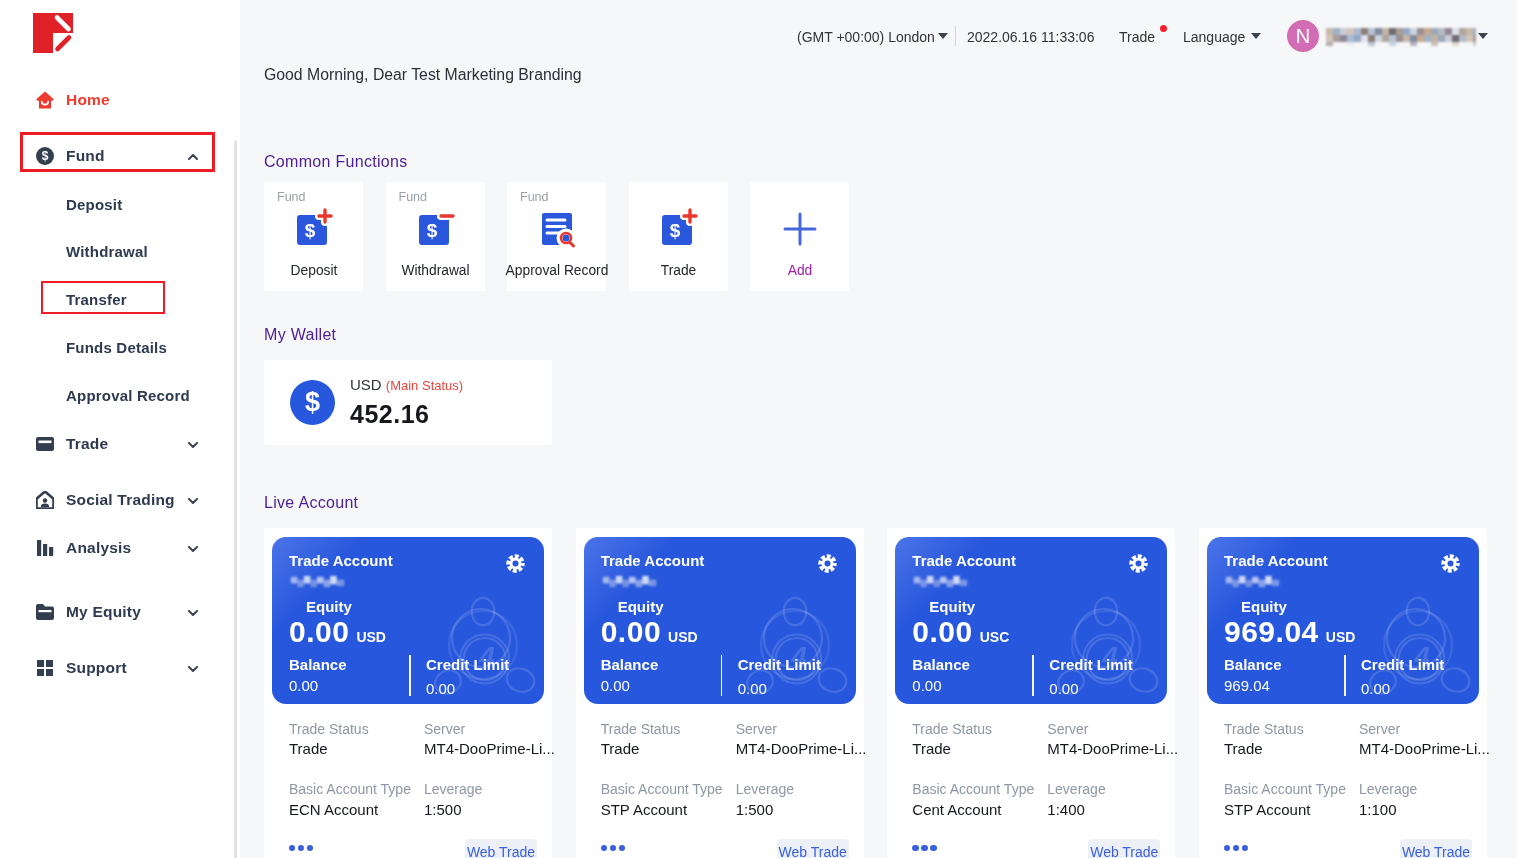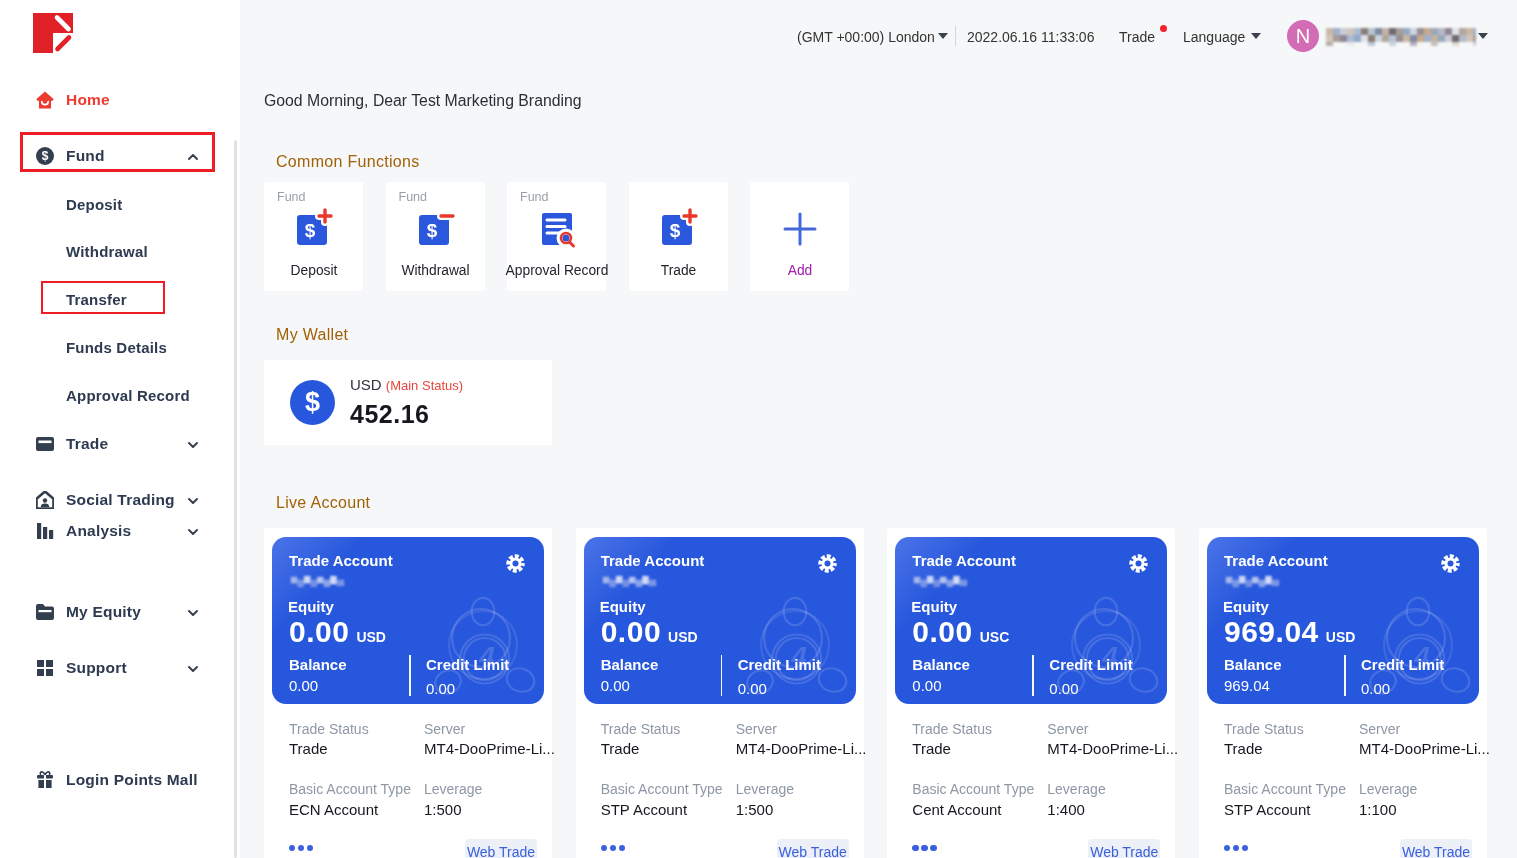--- a/index.html
+++ b/index.html
@@ -12,35 +12,35 @@
 .row .ic{margin-left:36px;width:18px;height:18px;flex:none}
 .row .tx{margin-left:12px;font-size:15.5px;font-weight:700;color:#2d3a50;letter-spacing:.2px;white-space:nowrap}
 .row .tx.red{color:#ee3b30}
 .sub{position:absolute;left:66px;font-size:15px;font-weight:700;color:#2d3a50;letter-spacing:.2px}
 .chev{position:absolute;left:187px;width:12px;height:12px}
 .fundbox{position:absolute;left:20px;top:132px;width:195px;height:40px;border:3px solid #ee1c25}
 .transbox{position:absolute;left:41px;top:281px;width:124px;height:33px;border:2.5px solid #ee1c25}
 .tbt{position:absolute;top:29px;font-size:14px;color:#333;white-space:nowrap}
 .caret{position:absolute;width:0;height:0;border-left:5px solid transparent;border-right:5px solid transparent;border-top:6px solid #39424e}
 
-.h1{position:absolute;left:276px;font-size:16px;color:#a16207;font-weight:500;letter-spacing:.3px}
+.h1{position:absolute;left:264px;font-size:16px;color:#4c1d95;font-weight:500;letter-spacing:.3px}
 
 .fcard{position:absolute;top:182px;width:99px;height:109px;background:#fff;border-radius:2px}
 .flabel{position:absolute;left:13px;top:8px;font-size:12.5px;color:#9aa0a8}
 .fname{position:absolute;left:-8px;top:81px;width:116px;text-align:center;font-size:13.8px;color:#23262d;white-space:nowrap}
 .ficon{position:absolute;left:29px;top:25px;width:42px;height:42px}
 
 .wcard{position:absolute;left:264px;top:360px;width:288px;height:85px;background:#fff;border-radius:3px}
 
 .acard{position:absolute;top:528px;width:288px;height:345px;background:#fff;border-radius:3px}
 .ablue{position:absolute;left:8px;top:9px;width:272px;height:167px;border-radius:14px;overflow:hidden;background:linear-gradient(133deg,#4b74e8 0%,#2757dc 22%,#2757dc 100%);color:#fff}
 .ablue .t1{position:absolute;left:17px;top:15px;font-size:15px;font-weight:700}
 .gear{position:absolute;right:19px;top:17px}
 .mosaic{position:absolute;left:17px;top:37px;height:15px}
-.eq{position:absolute;left:16px;top:61px;font-size:15px;font-weight:700}
+.eq{position:absolute;left:34px;top:61px;font-size:15px;font-weight:700}
 .big{position:absolute;left:17px;top:78px;font-size:30px;font-weight:700;letter-spacing:.5px}
 .big small{font-size:14px;font-weight:700;letter-spacing:0;margin-left:7px}
 .bl{position:absolute;left:17px;top:119px;font-size:15px;font-weight:700}
 .blv{position:absolute;left:17px;top:140px;font-size:15px}
 .cl{position:absolute;left:154px;top:119px;font-size:15px;font-weight:700}
 .clv{position:absolute;left:154px;top:143px;font-size:15px}
 .vdiv{position:absolute;left:137px;top:118px;width:1.5px;height:41px;background:rgba(255,255,255,.95)}
 .lab{position:absolute;font-size:14px;color:#8e97a5}
 .val{position:absolute;font-size:15px;color:#15181e;white-space:nowrap}
 .dots{position:absolute;left:25px;top:317px;display:flex;gap:2.8px}.dots i{width:6.3px;height:6.3px;border-radius:50%;background:#3a60dd}
@@ -93,21 +93,21 @@
  <svg class="ic" viewBox="0 0 18 18">
         <path d="M9 .5 L17.5 7.8 V17.5 H.5 V7.8 Z" fill="none" stroke="#333e4f" stroke-width="2.6" stroke-linejoin="round"></path>
         <circle cx="9" cy="9.5" r="2.2" fill="#333e4f"></circle>
         <path d="M4.8 16 a4.2 3.4 0 0 1 8.4 0 Z" fill="#333e4f"></path>
       </svg>
  <span class="tx">Social Trading</span>
  <svg class="chev" style="top:9px" viewBox="0 0 12 12">
         <path d="M2 4 L6 8 L10 4" fill="none" stroke="#39424e" stroke-width="2" stroke-linecap="round" stroke-linejoin="round"></path>
       </svg>
 </div>
-<div class="row" style="top:517px">
+<div class="row" style="top:534px">
  <svg class="ic" viewBox="0 0 18 18">
         <rect x="1" y="1" width="4.2" height="16" fill="#333e4f"></rect>
         <rect x="7" y="5" width="4.2" height="12" fill="#333e4f"></rect>
         <rect x="13" y="8" width="4.2" height="9" fill="#333e4f"></rect>
       </svg>
  <span class="tx">Analysis</span>
  <svg class="chev" style="top:9px" viewBox="0 0 12 12">
         <path d="M2 4 L6 8 L10 4" fill="none" stroke="#39424e" stroke-width="2" stroke-linecap="round" stroke-linejoin="round"></path>
       </svg>
 </div>
@@ -125,29 +125,20 @@
  <svg class="ic" viewBox="0 0 18 18">
         <rect x="1" y="1" width="7" height="7" fill="#333e4f"></rect>
         <rect x="10" y="1" width="7" height="7" fill="#333e4f"></rect>
         <rect x="1" y="10" width="7" height="7" fill="#333e4f"></rect>
         <rect x="10" y="10" width="7" height="7" fill="#333e4f"></rect>
       </svg>
  <span class="tx">Support</span>
  <svg class="chev" style="top:9px" viewBox="0 0 12 12">
         <path d="M2 4 L6 8 L10 4" fill="none" stroke="#39424e" stroke-width="2" stroke-linecap="round" stroke-linejoin="round"></path>
       </svg>
-</div>
-<div class="row" style="top:766px">
- <svg class="ic" viewBox="0 0 18 18">
-        <rect x="1" y="4" width="16" height="3.4" rx="1" fill="#333e4f"></rect>
-        <rect x="2.4" y="9" width="13.2" height="8" fill="#333e4f"></rect>
-        <rect x="8" y="4" width="2" height="13" fill="#fff"></rect>
-        <path d="M5 3.8 C3.5 2.6 4.5 .4 6.4 1 C7.8 1.5 8.6 3 9 3.8 M13 3.8 C14.5 2.6 13.5 .4 11.6 1 C10.2 1.5 9.4 3 9 3.8" fill="none" stroke="#333e4f" stroke-width="1.6"></path>
-      </svg>
- <span class="tx">Login Points Mall</span>
 </div>
 <div class="tbt" style="left:797px">(GMT +00:00) London</div>
 <div class="caret" style="left:938px;top:33px"></div>
 <div class="abs" style="left:955px;top:26px;width:1px;height:20px;background:#d4d6da"></div>
 <div class="tbt" style="left:967px">2022.06.16 11:33:06</div>
 <div class="tbt" style="left:1119px">Trade</div>
 <div class="abs" style="left:1160px;top:25px;width:7px;height:7px;border-radius:50%;background:#f5222d"></div>
 <div class="tbt" style="left:1183px">Language</div>
 <div class="caret" style="left:1251px;top:33px"></div>
 <div class="abs" style="left:1287px;top:20px;width:32px;height:32px;border-radius:50%;background:#d26cb4;color:#fff;font-size:20px;text-align:center;line-height:32px;filter:blur(.4px)">N</div>
@@ -199,21 +190,21 @@
       <rect x="126" y="16" width="7" height="4" fill="#d0c5b8" opacity=".6"></rect>
       <rect x="133" y="2" width="7" height="7" fill="#b0a79e"></rect>
       <rect x="133" y="9" width="7" height="7" fill="#b4bac6"></rect>
       <rect x="140" y="2" width="7" height="7" fill="#c9b8a6"></rect>
       <rect x="140" y="9" width="7" height="7" fill="#d0c5b8"></rect>
       <rect x="147" y="2" width="7" height="7" fill="#9fb2c9"></rect>
       <rect x="147" y="9" width="7" height="7" fill="#a89e98"></rect>
       <rect x="147" y="16" width="7" height="4" fill="#b4bac6" opacity=".6"></rect>
     </svg>
 <div class="caret" style="left:1478px;top:33px"></div>
-<div class="abs" style="left:264px;top:92px;font-size:15.8px;color:#2b2f38">Good Morning, Dear Test Marketing Branding</div>
+<div class="abs" style="left:264px;top:66px;font-size:15.8px;color:#2b2f38">Good Morning, Dear Test Marketing Branding</div>
 <div class="h1" style="top:153px">Common Functions</div>
 <div class="fcard" style="left:264px">
  <div class="flabel">Fund</div>
  <svg class="ficon" viewBox="0 0 42 42">
         <rect x="4" y="8" width="30" height="30" rx="3" fill="#2b57dd"></rect>
         <text x="17" y="30" font-size="19" font-weight="bold" fill="#fff" text-anchor="middle" font-family="Liberation Sans">$</text>
         <g stroke="#fff" stroke-width="8" stroke-linecap="round">
           <line x1="26" y1="9" x2="38" y2="9"></line>
           <line x1="32" y1="3" x2="32" y2="15"></line>
         </g>

